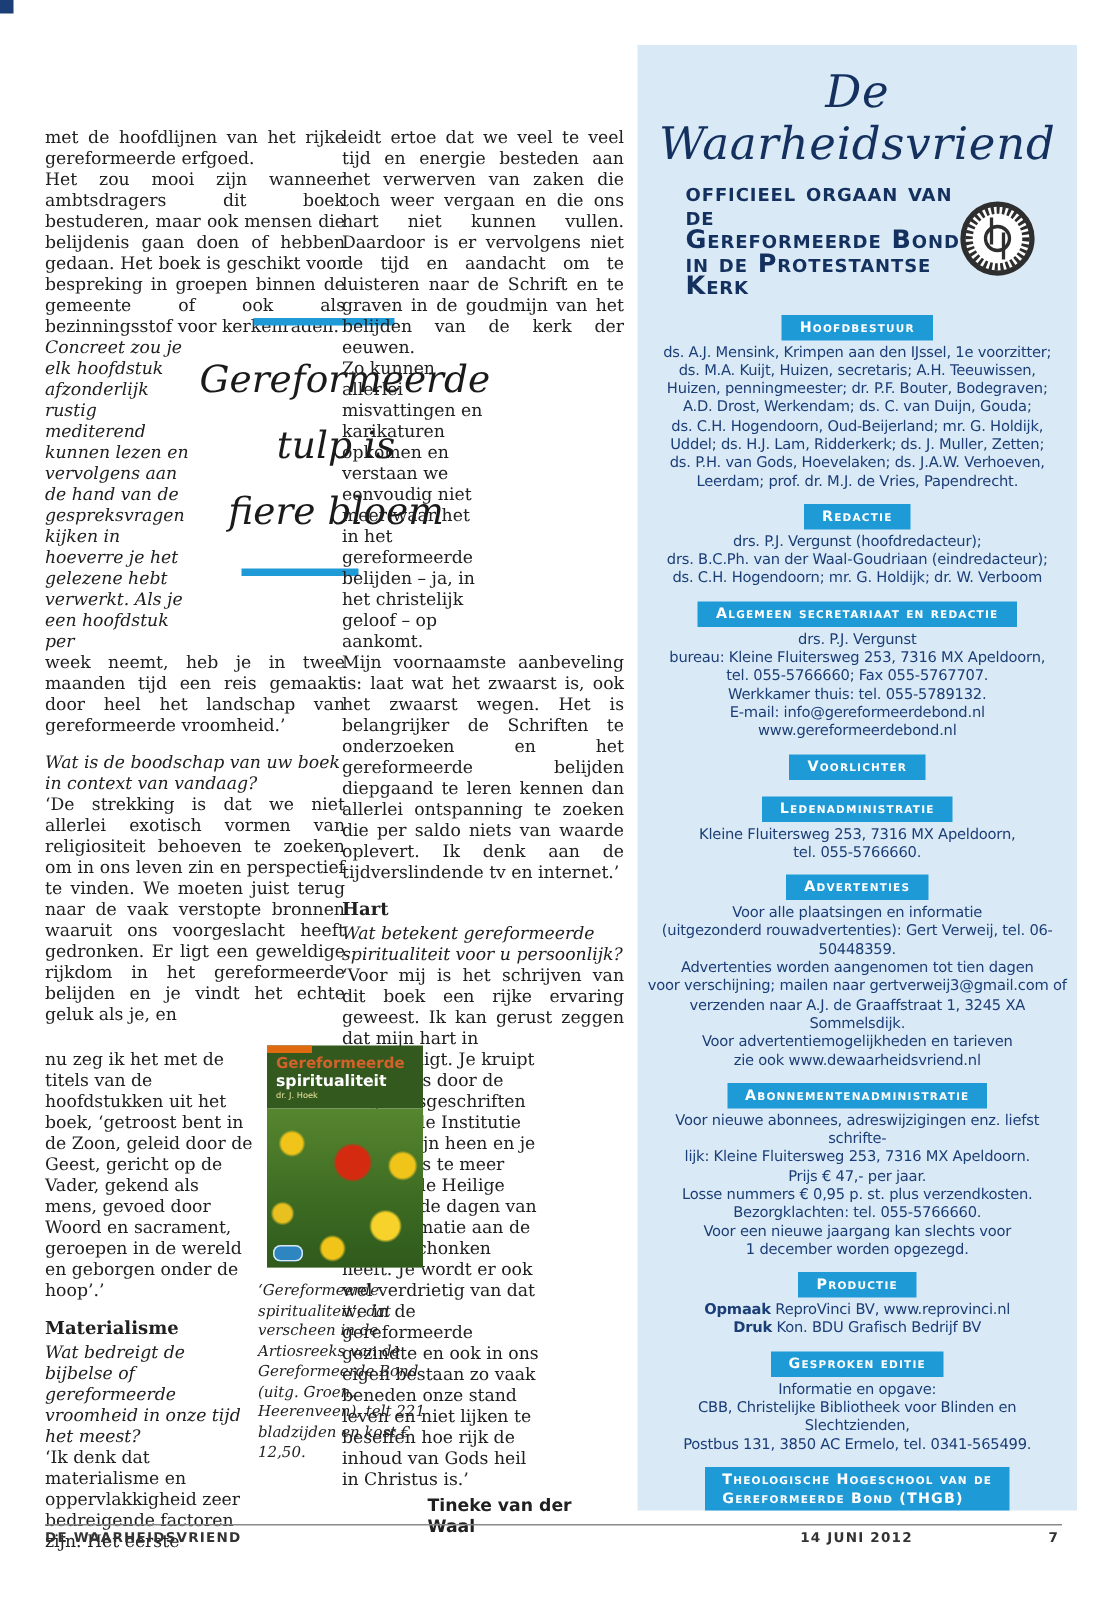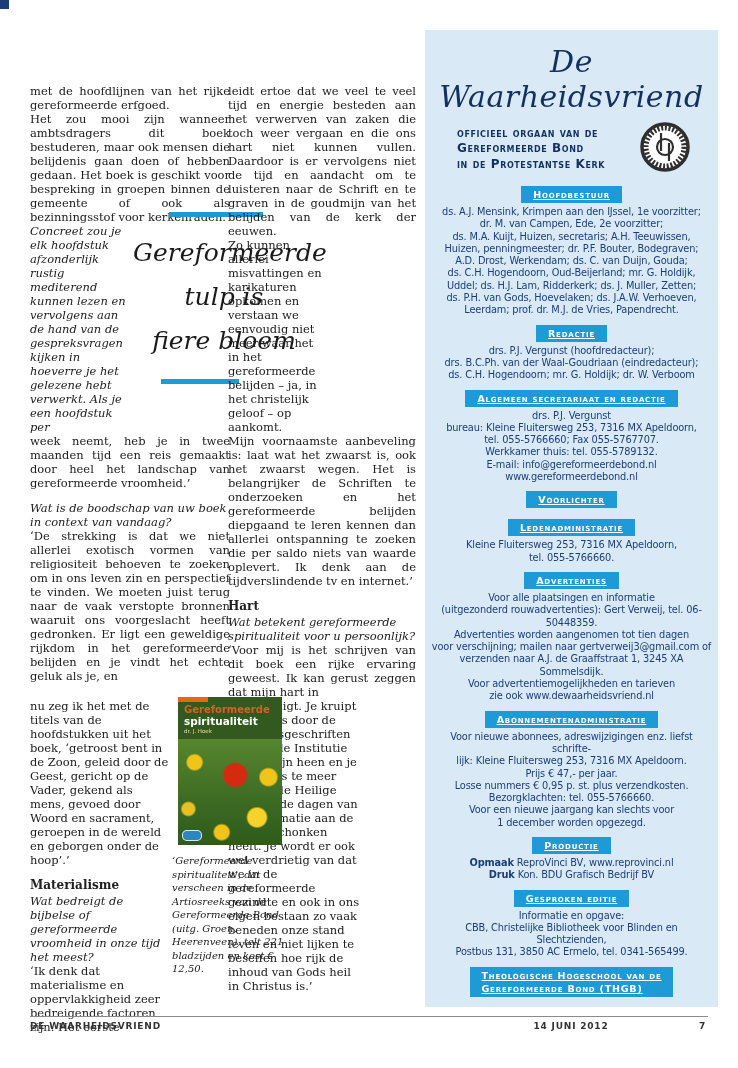--- a/index.html
+++ b/index.html
@@ -55,29 +55,29 @@
 
   
   .panel{position:absolute;left:425px;top:30px;width:293px;height:977px;
          background:var(--panelbg,#d9eaf6);color:var(--navy,#1c3e77);
          font-family:"DejaVu Sans", sans-serif;box-sizing:border-box;
          padding:14px 6px 8px 6px;overflow:hidden;}
   .masthead-title{font-family:"DejaVu Serif", serif;font-style:italic;font-size:30px;
                   text-align:center;color:#13305f;margin-bottom:8px;letter-spacing:0.5px;}
   .masthead-row{display:flex;justify-content:space-between;align-items:center;
                 padding:0 22px 0 26px;margin-bottom:10px;}
-  .masthead-subtitle div{font-variant:small-caps;font-weight:bold;font-size:12px;
+  .masthead-subtitle div{font-variant:small-caps;font-weight:bold;font-size:17px;
                          line-height:15.5px;letter-spacing:0.6px;color:#13305f;}
   .seal{flex:0 0 auto;}
 
   .sections{display:flex;flex-direction:column;gap:8px;align-items:center;}
   .section{display:flex;flex-direction:column;align-items:center;width:100%;}
   .section-header{background:var(--accent,#1e9ad6);color:#ffffff;font-variant:small-caps;
                   font-weight:bold;font-size:9.5px;line-height:13px;letter-spacing:0.8px;
-                  padding:2px 12px;margin-bottom:3px;text-align:left;text-decoration:underline;}
+                  padding:2px 12px;margin-bottom:3px;text-align:left;}
   .section-line{font-size:9.8px;line-height:12.3px;letter-spacing:-0.15px;
                 text-align:center;width:100%;}
 
   
   .footer-rule{position:absolute;left:30px;top:1016px;width:678px;height:1px;background:#8a8a8a;}
   .footer-item{position:absolute;top:1021px;font-family:"DejaVu Sans", sans-serif;
                font-weight:bold;font-size:9px;letter-spacing:0.8px;color:#333333;}
   .f-pub{left:30px;}
   .f-date{left:571px;transform:translateX(-50%);}
   .f-page{right:32px;}
@@ -111,20 +111,21 @@
   </div>
 
   <div class="col" id="col2">
     <p class="jst w188">leidt ertoe dat we veel te veel tijd en energie besteden aan het verwerven van zaken die toch weer vergaan en die ons hart niet kunnen vullen. Daardoor is er vervolgens niet de tijd en aandacht om te luisteren naar de Schrift en te graven in de goudmijn van het belijden van de kerk der eeuwen.</p>
     <p class="n98">Zo kunnen allerlei misvattingen en karikaturen opkomen en verstaan we eenvoudig niet meer waar het in het gereformeerde belijden – ja, in het christelijk geloof – op aankomt.</p>
     <p class="jst w188">Mijn voornaamste aanbeveling is: laat wat het zwaarst is, ook het zwaarst wegen. Het is belangrijker de Schriften te onderzoeken en het gereformeerde belijden diepgaand te leren kennen dan allerlei ontspanning te zoeken die per saldo niets van waarde oplevert. Ik denk aan de tijdverslindende tv en internet.’</p>
     <p class="hd w188">Hart</p>
     <p class="q w188" style="margin-top:2px !important;">Wat betekent gereformeerde spiritualiteit voor u persoonlijk?</p>
     <p class="jst w188">‘Voor mij is het schrijven van dit boek een rijke ervaring geweest. Ik kan gerust zeggen dat mijn hart in</p>
     <p class="n134">dit boek ligt. Je kruipt weer eens door de belijdenisgeschriften en door de Institutie van Calvijn heen en je beseft des te meer hoeveel de Heilige Geest in de dagen van de Reformatie aan de kerk geschonken heeft. Je wordt er ook wel verdrietig van dat we in de gereformeerde gezindte en ook in ons eigen bestaan zo vaak beneden onze stand leven en niet lijken te beseffen hoe rijk de inhoud van Gods heil in Christus is.’</p>
+    <p class="author">Tineke van der Waal</p>
   </div>
 
   <div class="book-cover">
     <div class="bc-head">
       <div class="bc-tab"></div>
       <div class="bc-t1">Gereformeerde</div>
       <div class="bc-t2">spiritualiteit</div>
       <div class="bc-by">dr. J. Hoek</div>
     </div>
     <div class="bc-photo">
@@ -152,21 +153,20 @@
           </g>
         </svg>
       </div>
     </div>
     <div class="sections">
         <div class="section">
           <div class="section-header">
             <div>Hoofdbestuur</div>
           </div>
           <div class="section-line">ds. A.J. Mensink, Krimpen aan den IJssel, 1e voorzitter;</div>
-          <div class="section-line">dr. M. van Campen, Ede, 2e voorzitter;</div>
           <div class="section-line">ds. M.A. Kuijt, Huizen, secretaris; A.H. Teeuwissen,</div>
           <div class="section-line">Huizen, penningmeester; dr. P.F. Bouter, Bodegraven;</div>
           <div class="section-line">A.D. Drost, Werkendam; ds. C. van Duijn, Gouda;</div>
           <div class="section-line">ds. C.H. Hogendoorn, Oud-Beijerland; mr. G. Holdijk,</div>
           <div class="section-line">Uddel; ds. H.J. Lam, Ridderkerk; ds. J. Muller, Zetten;</div>
           <div class="section-line">ds. P.H. van Gods, Hoevelaken; ds. J.A.W. Verhoeven,</div>
           <div class="section-line">Leerdam; prof. dr. M.J. de Vries, Papendrecht.</div>
         </div>
         <div class="section">
           <div class="section-header">

